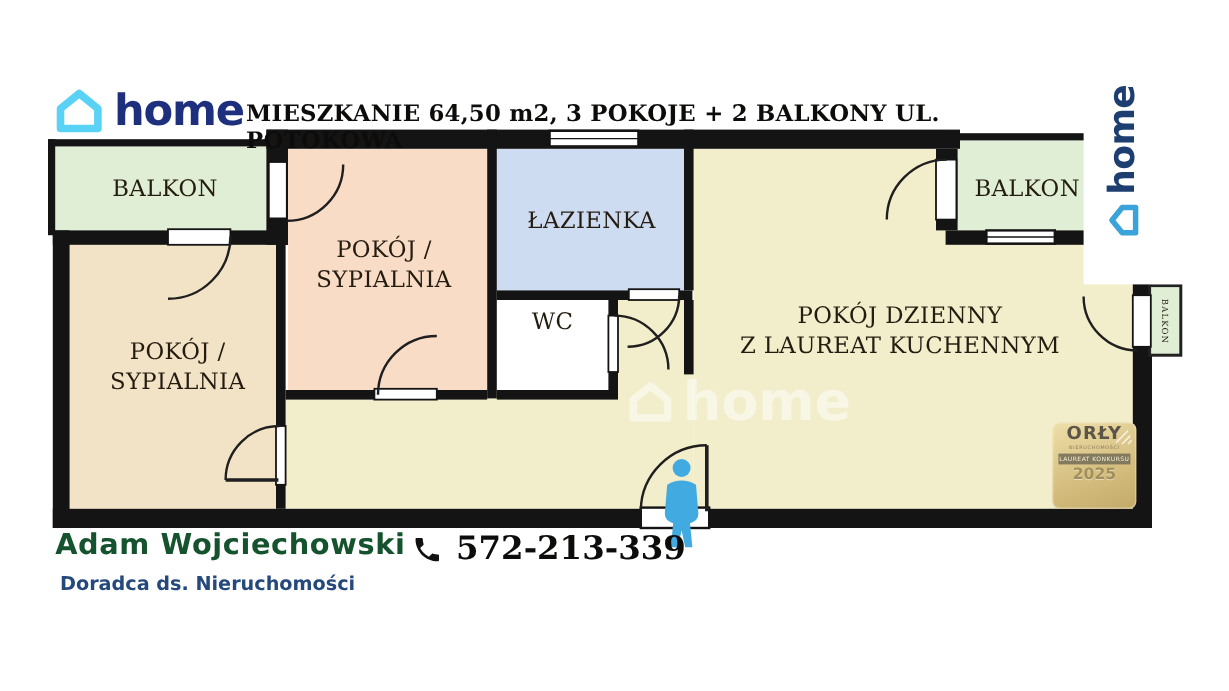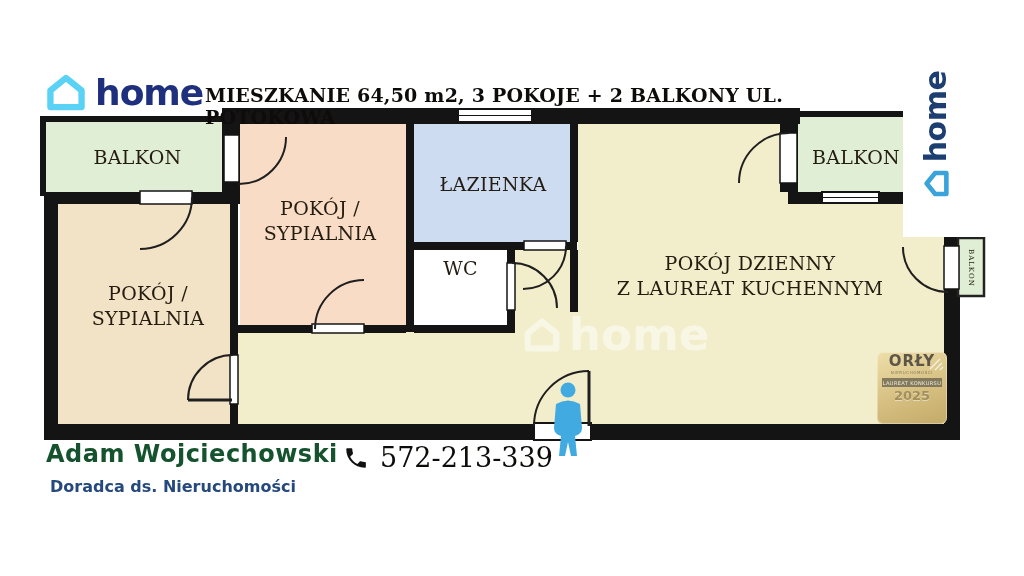--- a/index.html
+++ b/index.html
@@ -34,21 +34,21 @@
   .badge-t1{font-size:15px;font-weight:bold;color:#5c564a;letter-spacing:1px;line-height:1;margin-top:2px;}
   .badge-t2{font-size:4px;color:#867a5b;letter-spacing:.6px;margin-top:1px;}
   .badge-band{margin-top:3px;width:86%;background:rgba(109,103,82,.8);color:#f3eedd;
               font-size:5px;text-align:center;padding:1.5px 0;letter-spacing:.4px;}
   .badge-year{font-size:13px;font-weight:bold;color:#a18f5c;margin-top:2px;
               text-shadow:0 1px 0 rgba(255,255,255,.45);line-height:1;}
   
   .agent-name{left:46px;top:440px;font-size:24px;font-weight:bold;color:#14532d;letter-spacing:.5px;}
   .agent-role{left:50px;top:477px;font-size:16px;font-weight:bold;color:#25497d;}
   .phone{left:343px;top:442px;display:flex;align-items:center;gap:11px;}
-  .phone-num{font-family:"DejaVu Serif","Liberation Serif",serif;font-size:27px;color:#0e0c0a;}
+  .phone-num{font-family:"DejaVu Serif","Liberation Serif",serif;font-size:27px;color:#0e0c0a;font-weight:bold;}
 </style>
 </head>
 <body>
 
 <svg class="abs" style="left:0;top:0" width="1024" height="576" viewBox="0 0 1024 576">
 
   <g>
     <rect x="40" y="118" width="190" height="78" fill="#dfeed4"></rect>
     <rect x="58" y="196" width="172" height="228" fill="#f3e3c6"></rect>
     <rect x="240" y="124" width="166" height="201" fill="#f9dcc6"></rect>

